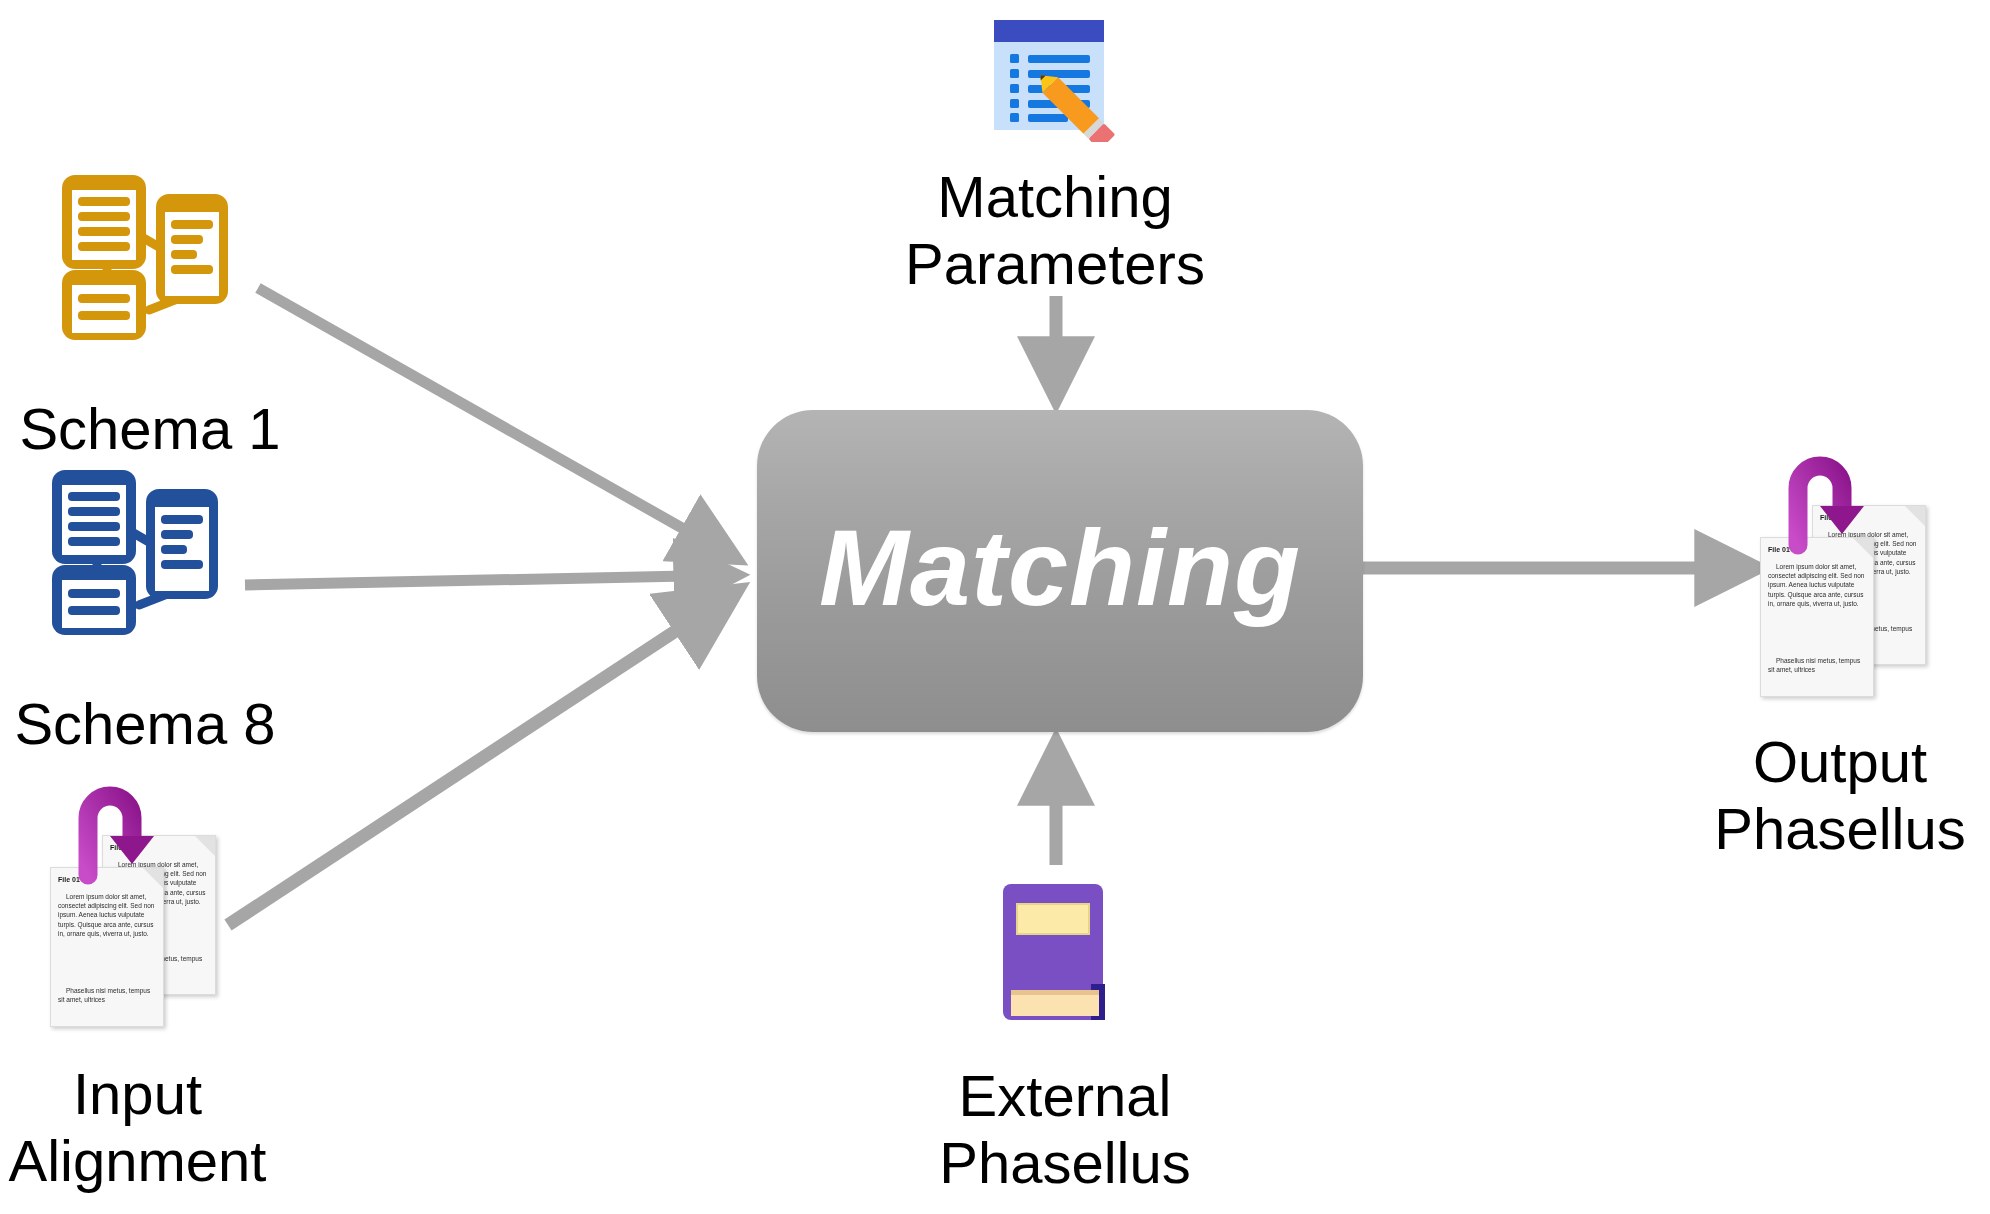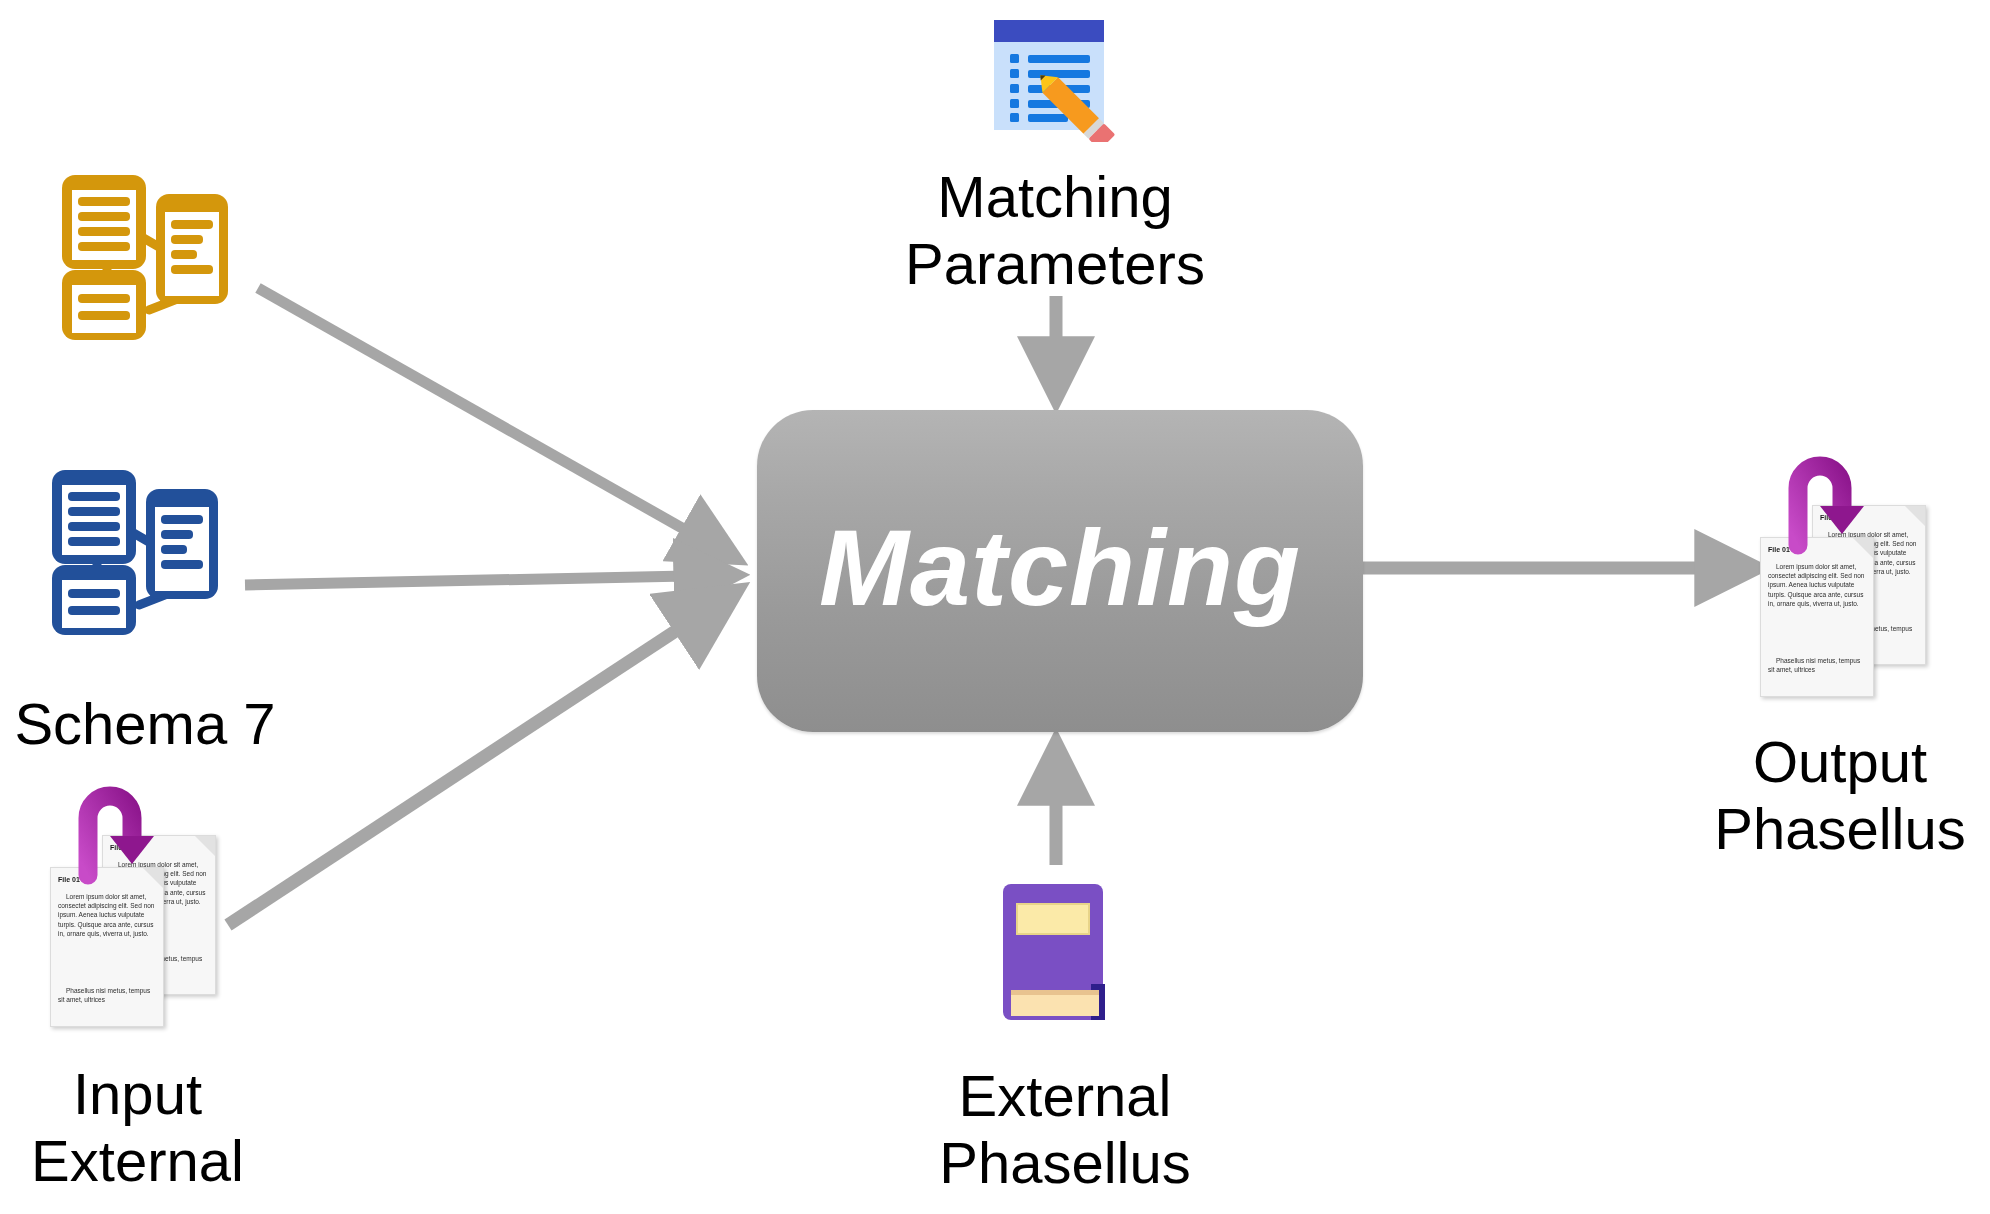--- a/index.html
+++ b/index.html
@@ -151,20 +151,21 @@
         <rect x="33" y="72" width="52" height="9" rx="4"></rect>
         <rect x="126" y="50" width="42" height="9" rx="4"></rect>
         <rect x="126" y="65" width="32" height="9" rx="4"></rect>
         <rect x="126" y="80" width="26" height="9" rx="4"></rect>
         <rect x="126" y="95" width="42" height="9" rx="4"></rect>
         <rect x="33" y="124" width="52" height="9" rx="4"></rect>
         <rect x="33" y="141" width="52" height="9" rx="4"></rect>
       </g>
     </svg>
   </div>
+  <div class="label" style="left:0px; top:395px; width:300px;">Schema 1</div>
 
   <div class="schema-icon" style="left:35px; top:465px; width:200px; height:175px;">
     <svg width="200" height="175" viewBox="0 0 200 175">
       <g stroke="#22509a" stroke-width="9" fill="none" stroke-linecap="round">
         <line x1="88" y1="62" x2="140" y2="92"></line>
         <line x1="62" y1="92" x2="62" y2="120"></line>
         <line x1="104" y1="140" x2="140" y2="126"></line>
       </g>
       <g fill="#22509a">
         <rect x="17" y="5" width="84" height="94" rx="13"></rect>
@@ -183,21 +184,21 @@
         <rect x="33" y="72" width="52" height="9" rx="4"></rect>
         <rect x="126" y="50" width="42" height="9" rx="4"></rect>
         <rect x="126" y="65" width="32" height="9" rx="4"></rect>
         <rect x="126" y="80" width="26" height="9" rx="4"></rect>
         <rect x="126" y="95" width="42" height="9" rx="4"></rect>
         <rect x="33" y="124" width="52" height="9" rx="4"></rect>
         <rect x="33" y="141" width="52" height="9" rx="4"></rect>
       </g>
     </svg>
   </div>
-  <div class="label" style="left:0px; top:690px; width:290px;">Schema 7</div>
+  <div class="label" style="left:0px; top:690px; width:290px;">Schema 8</div>
 
   <div class="align-icon" style="left:50px; top:780px; width:180px; height:245px;">
 
     <div class="doc-sheet" style="left:52px; top:55px; width:112px; height:158px;">
       <div class="dogear" style="right:0; top:0; border-width:0 20px 20px 0; border-color:transparent #e2e2e2 transparent transparent;"></div>
       <div class="doc-title" style="left:7px; top:8px; font-size:7px;">File 02</div>
       <div class="doc-body" style="left:7px; top:24px; width:98px; font-size:6.5px; line-height:1.42;">Lorem ipsum dolor sit amet, consectet adipiscing elit. Sed non ipsum. Aenea luctus vulputate turpis. Quisque arca ante, cursus in, ornare quis, viverra ut, justo.</div>
       <div class="doc-body" style="left:7px; top:118px; width:98px; font-size:6.5px; line-height:1.42;">Phasellus nisi metus, tempus sit amet, ultrices</div>
     </div>
 
@@ -213,21 +214,21 @@
         <linearGradient id="mg1" x1="0" y1="1" x2="1" y2="0">
           <stop offset="0%" stop-color="#c84bc8"></stop>
           <stop offset="100%" stop-color="#8e178e"></stop>
         </linearGradient>
       </defs>
       <path d="M18 95 L18 38 A22 22 0 0 1 62 38 L62 62" fill="none" stroke="url(#mg1)" stroke-width="19" stroke-linecap="round"></path>
       <path d="M40 56 L62 84 L84 56 Z" fill="#8e178e"></path>
     </svg>
   </div>
   <div class="label" style="left:0px; top:1060px; width:275px;">Input
-External</div>
+Alignment</div>
 
   <div class="params-icon" style="left:980px; top:12px; width:150px; height:130px;">
     <svg width="150" height="130" viewBox="0 0 150 130">
       <rect x="14" y="8" width="110" height="110" fill="#c9e0fb"></rect>
       <rect x="14" y="8" width="110" height="22" fill="#3b4cc0"></rect>
       <g fill="#1578e0">
         <rect x="30" y="42" width="9" height="9" rx="1.5"></rect>
         <rect x="30" y="57" width="9" height="9" rx="1.5"></rect>
         <rect x="30" y="72" width="9" height="9" rx="1.5"></rect>
         <rect x="30" y="87" width="9" height="9" rx="1.5"></rect>

